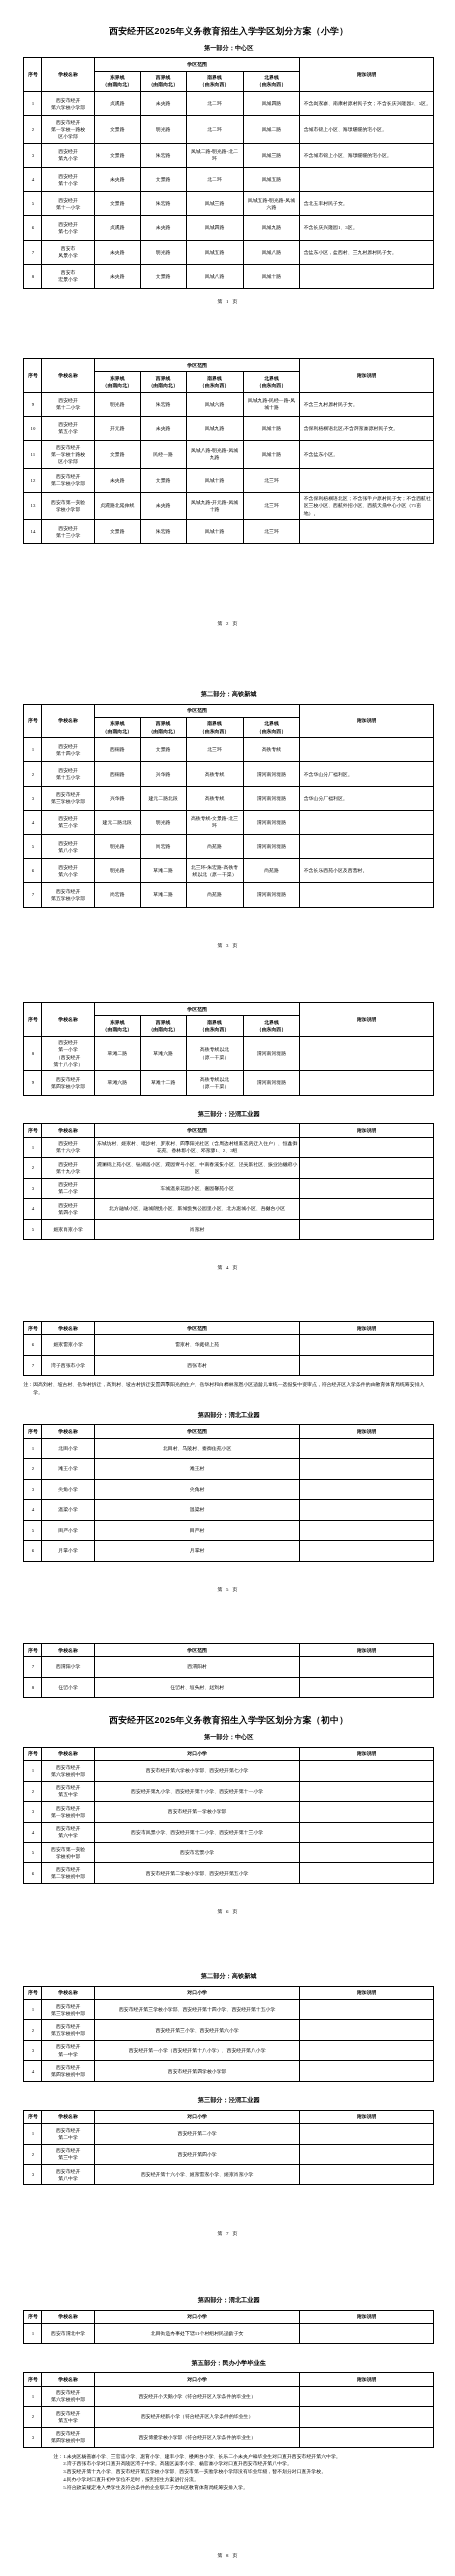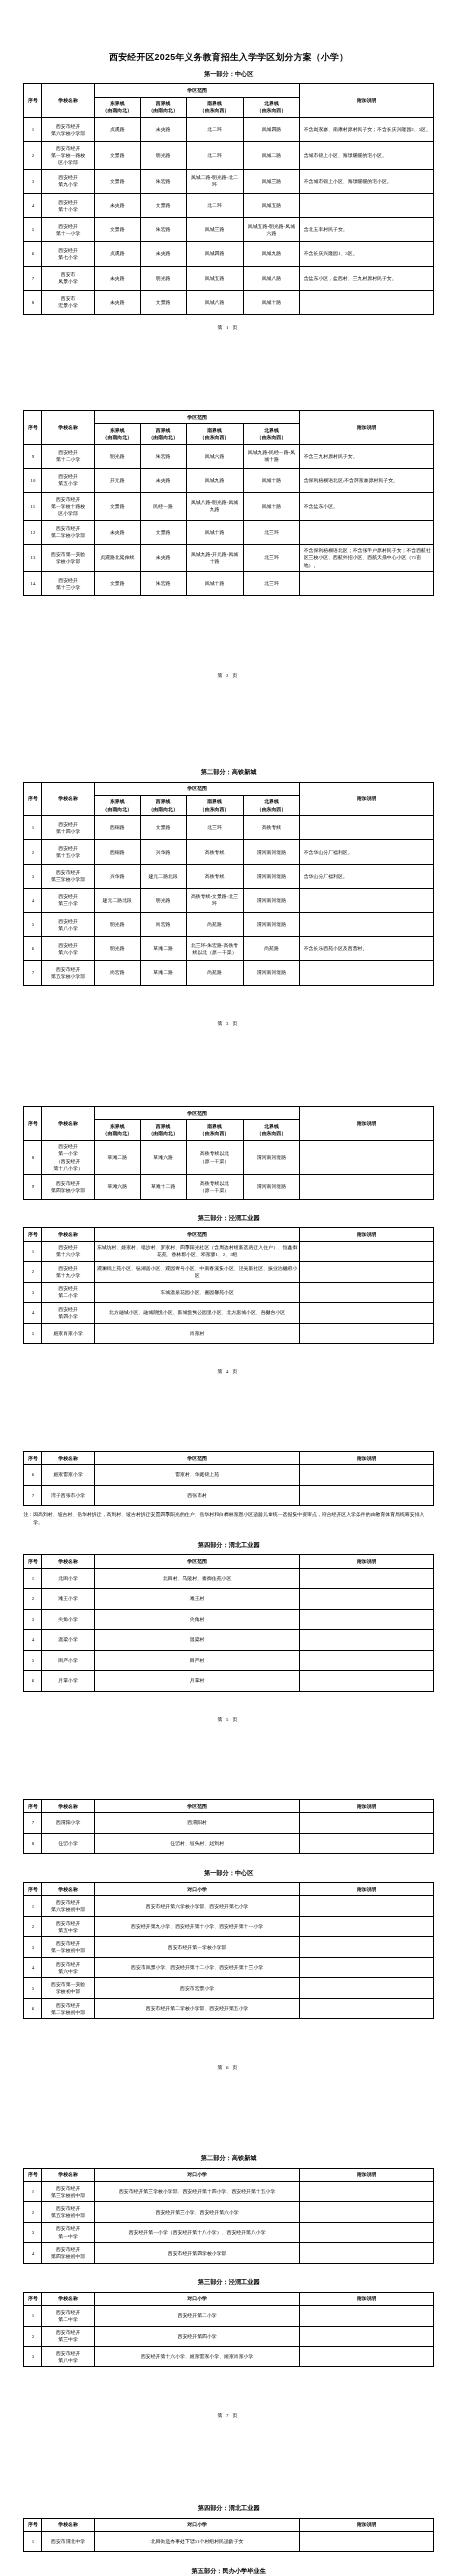--- a/index.html
+++ b/index.html
@@ -1,18 +1,18 @@
 <!DOCTYPE html>
 <html style="font-size:10.4px"><head>
 <meta charset="utf-8">
 <style>
   html,body{margin:0;padding:0;background:#ffffff;color:#000;}
   body{width:456px;font-family:"Liberation Serif","DejaVu Serif",serif;}
   main{width:456px;}
-  .page{position:relative;width:456px;height:322px;box-sizing:border-box;padding-left:23.4px;padding-right:22px;overflow:hidden;margin-top:26px;}
+  .page{position:relative;width:456px;height:322px;box-sizing:border-box;padding-left:23.4px;padding-right:22px;overflow:hidden;}
   .page:nth-child(1){padding-top:26px;}
   .page:nth-child(2){padding-top:36px;}
   .page:nth-child(3){padding-top:46px;}
   .page:nth-child(4){padding-top:36px;}
   .page:nth-child(5){padding-top:33px;}
   .page:nth-child(6){padding-top:33px;}
   .page:nth-child(7){padding-top:40px;}
   .page:nth-child(8){padding-top:42px;}
   .doc-title{font-family:"Liberation Sans","DejaVu Sans",sans-serif;font-size:8.8px;font-weight:700;text-align:center;letter-spacing:0.3px;margin:0 0 5.9px 0;}
   table + .doc-title{margin-top:17px;}
@@ -581,20 +581,21 @@
             <td class="note-cell"></td>
           </tr>
           <tr>
             <td>8</td>
             <td>任留小学</td>
             <td>任留村、垣头村、赵刘村</td>
             <td class="note-cell"></td>
           </tr>
         </tbody>
       </table>
+      <div class="doc-title">西安经开区2025年义务教育招生入学学区划分方案（初中）</div>
       <div class="section-heading">第一部分：中心区</div>
       <table class="doc-table simple">
         <colgroup>
           <col style="width: 4.4%;">
           <col style="width: 12.8%;">
           <col style="width: 50.2%;">
           <col style="width: 32.6%;">
         </colgroup>
         <thead>
           <tr>

